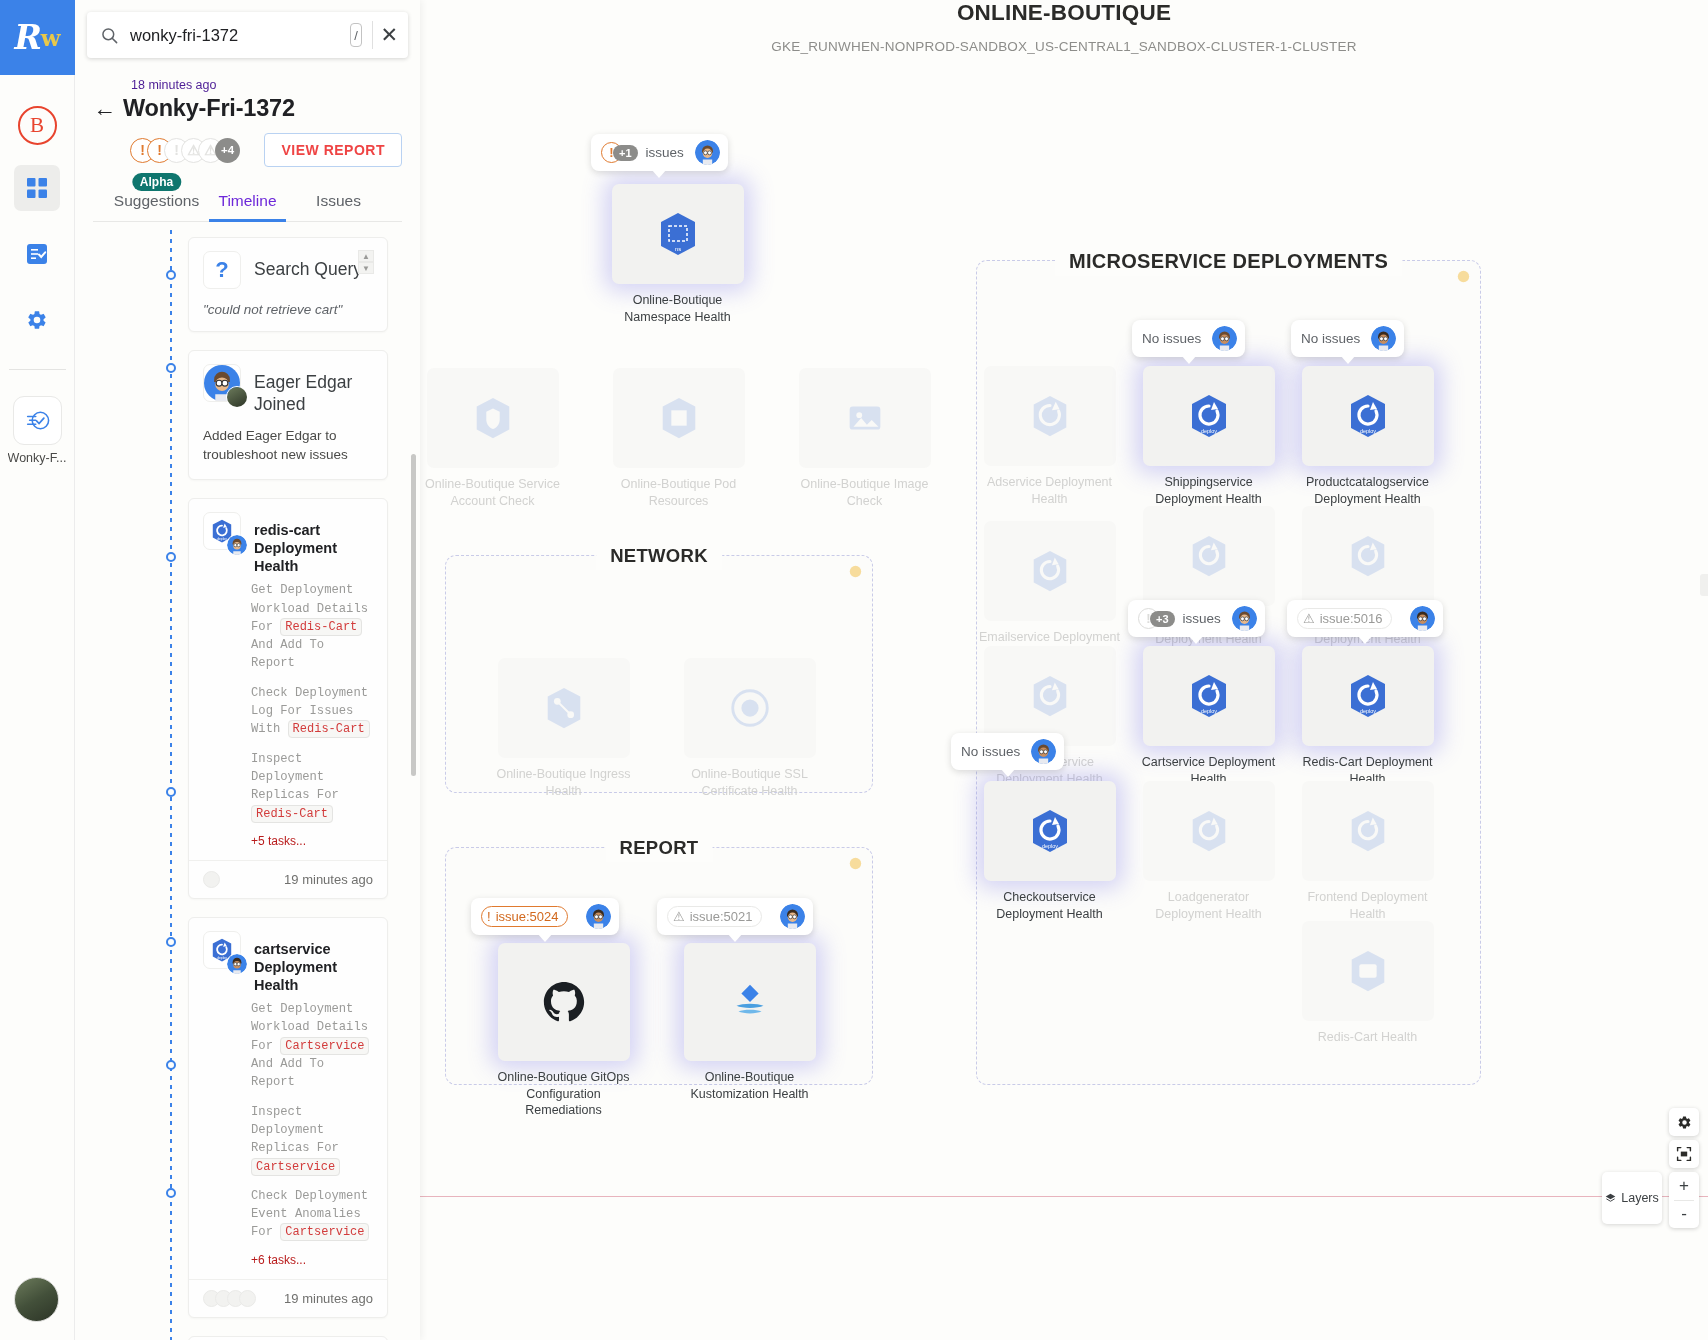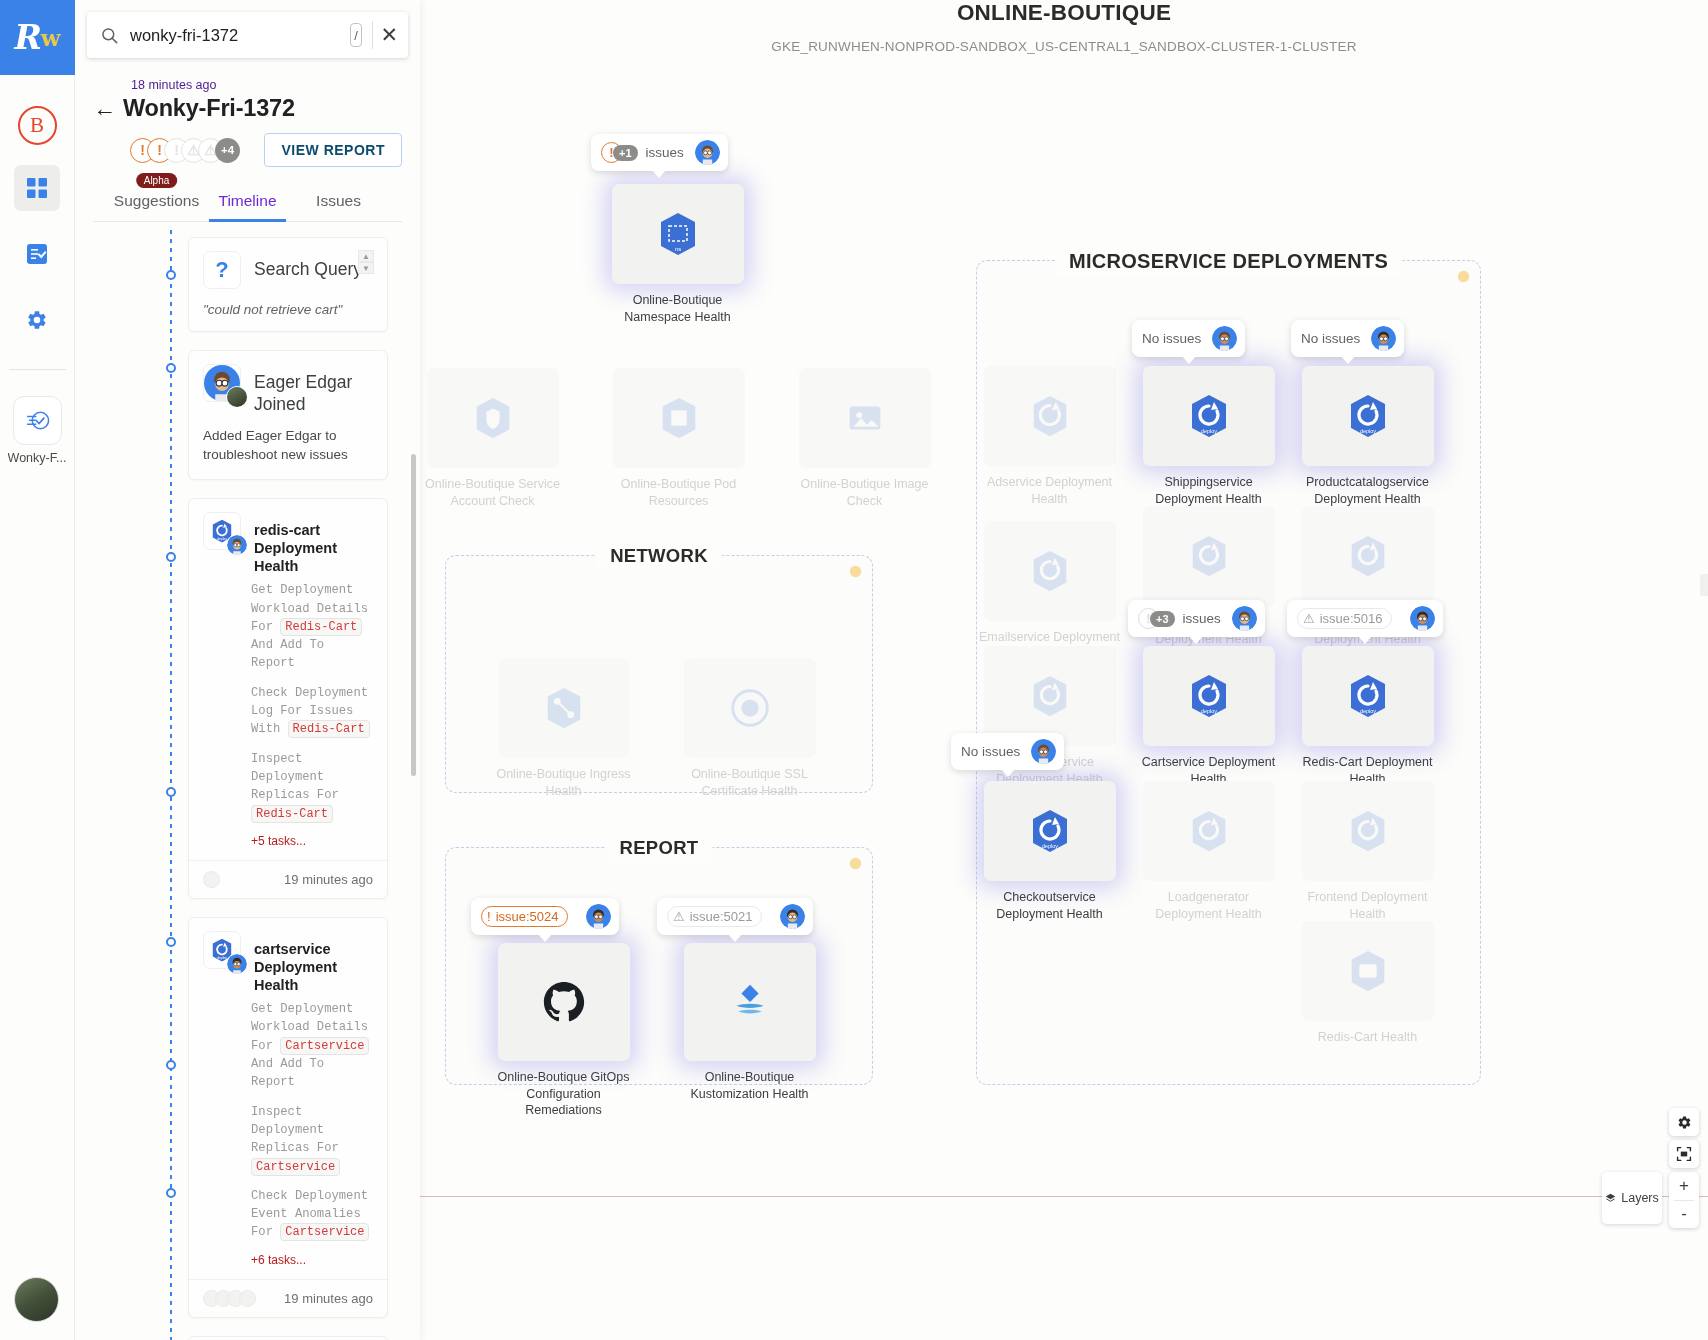--- a/index.html
+++ b/index.html
@@ -100,31 +100,31 @@
   .sev.s1 { border: 1.6px solid #e07a2f; color: #e07a2f; }
   .sev.s2 { border: 1.6px solid #e07a2f; color: #e07a2f; }
   .sev.dim { border: 1.6px solid #e3e3e1; color: #e3e3e1; }
   .sev.plus {
     background: #8c8c8a; color: #fff; border: none; font-size: 11.5px;
     font-weight: 600; margin-right: 0; z-index: 2;
   }
   .view-report {
     margin-left: auto; height: 34px; padding: 0 16px;
     border: 1px solid #b9d2f2; border-radius: 4px; background: #fff;
-    color: #0c4a6e; font-size: 14px; font-weight: 600; letter-spacing: .5px;
+    color: #ef4444; font-size: 14px; font-weight: 600; letter-spacing: .5px;
     display: flex; align-items: center;
   }
 
   .tabs { display: flex; padding: 0 18px; margin-top: 15px; border-bottom: 1px solid #e8e8e6; position: relative; }
   .tab { flex: 1; text-align: center; padding: 10px 0 11px 0; font-size: 15.5px; color: #5f6368; position: relative; }
   .tab.active { color: #6d28d9; }
   .tab.active::after { content:""; position: absolute; left: 8%; right: 8%; bottom: -1px; height: 2.6px; background: #3b82e8; }
   .alpha-badge {
     position: absolute; top: -9px; left: 50%; transform: translateX(-50%);
-    background: #7f1d1d; color: #fff; font-size: 10px; font-weight: 400;
+    background: #0f766e; color: #fff; font-size: 12px; font-weight: 700;
     border-radius: 9px; padding: 2px 8px;
   }
 
   .timeline-wrap { flex: 1; position: relative; overflow: hidden; }
   .timeline-scroll { position: absolute; inset: 0; padding: 15px 14px 0 0; }
   .tl-track { position: absolute; left: 95px; top: 8px; bottom: 0; width: 2px; }
   .tl-dash {
     position: absolute; left: 0; top: 0; bottom: 0; width: 2px;
     background-image: linear-gradient(to bottom, #3b82e8 0 4px, transparent 4px 9px);
     background-size: 2px 9px;

